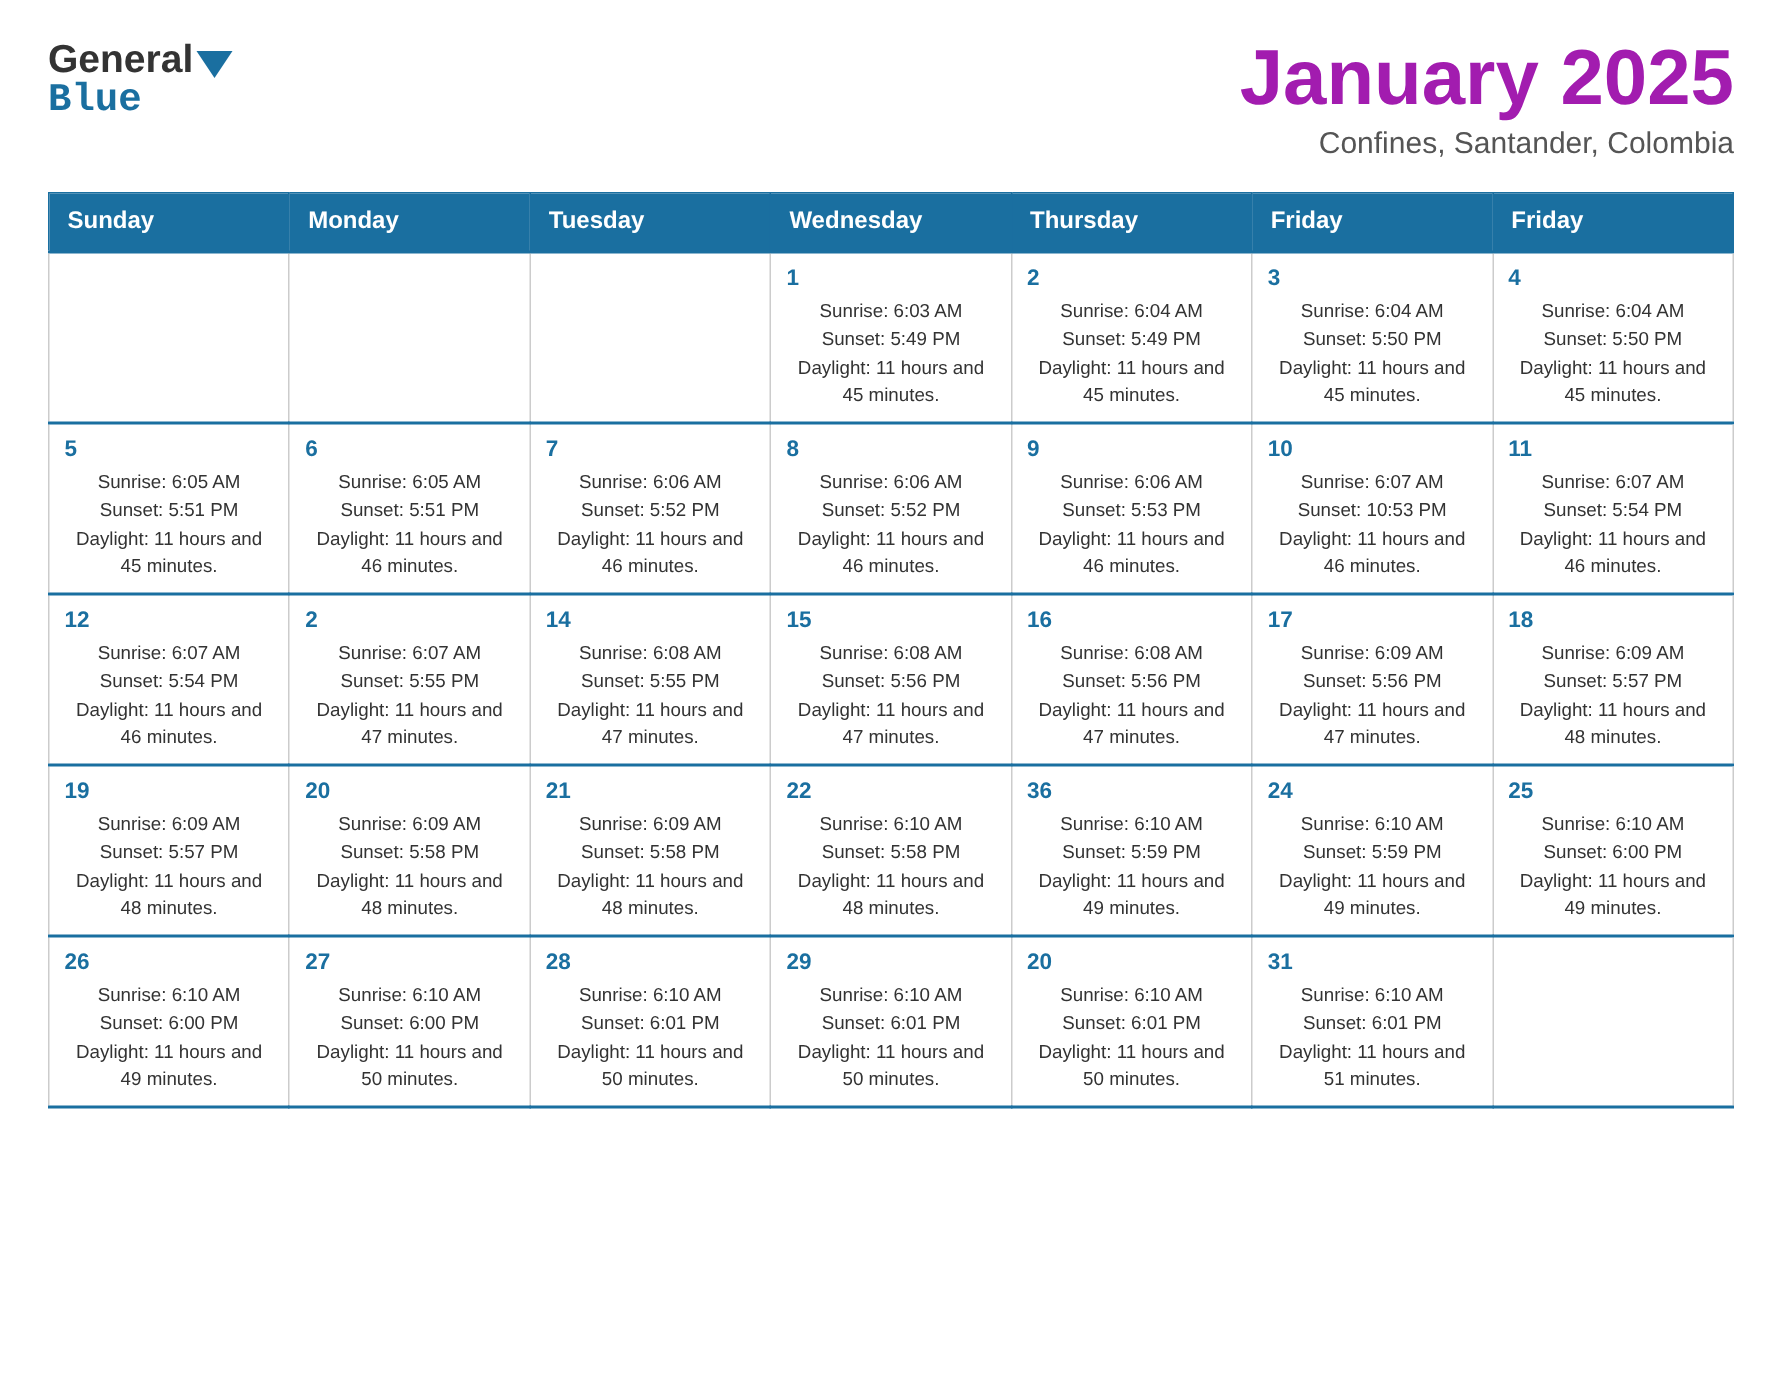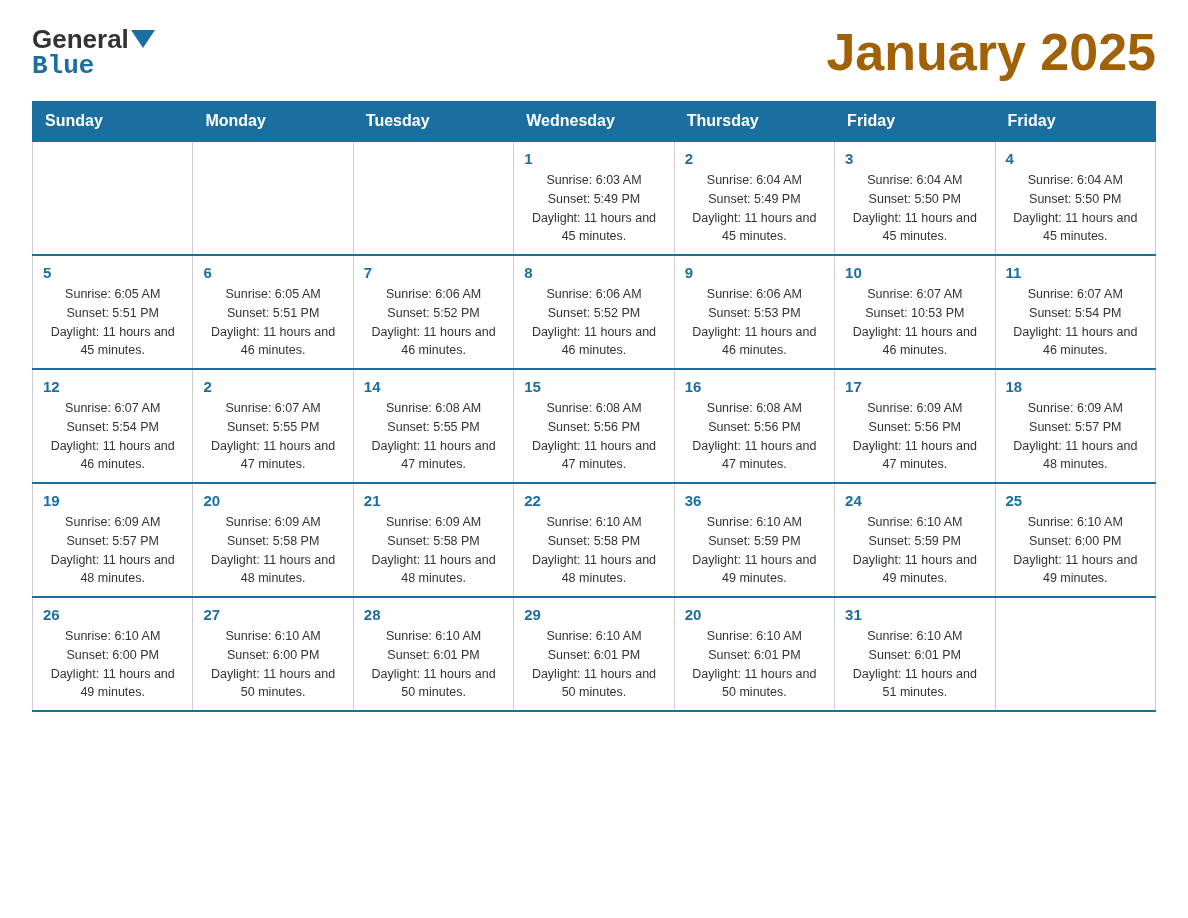--- a/index.html
+++ b/index.html
@@ -17,21 +17,21 @@
       align-items: flex-start;
       margin-bottom: 20px;
     }
     .logo {
       display: flex;
       flex-direction: column;
       align-items: flex-start;
     }
     .logo-text {
       display: flex;
-      align-items: flex-start;
+      align-items: center;
       gap: 0;
     }
     .logo-general {
       font-size: 26px;
       font-weight: bold;
       color: #333;
     }
     .logo-triangle {
       width: 0;
       height: 0;
@@ -48,21 +48,21 @@
       color: #1a6fa0;
       margin-top: -4px;
       font-family: Liberation Mono, monospace;
     }
     .title-section {
       text-align: right;
     }
     .calendar-title {
       font-size: 52px;
       font-weight: bold;
-      color: #a16207;
+      color: #a21caf;
       line-height: 1.1;
     }
     .calendar-subtitle {
       font-size: 20px;
       color: #555;
       margin-top: 4px;
     }
     .calendar {
       width: 100%;
       border-collapse: collapse;
@@ -112,20 +112,21 @@
 <div class="header">
   <div class="logo">
     <div class="logo-text">
       <span class="logo-general">General</span>
       <span class="logo-triangle"></span>
     </div>
     <span class="logo-blue">Blue</span>
   </div>
   <div class="title-section">
     <div class="calendar-title">January 2025</div>
+    <div class="calendar-subtitle">Confines, Santander, Colombia</div>
   </div>
 </div>
 
 <table class="calendar">
   <thead>
     <tr>
     <th>Sunday</th>
         <th>Monday</th>
         <th>Tuesday</th>
         <th>Wednesday</th>

